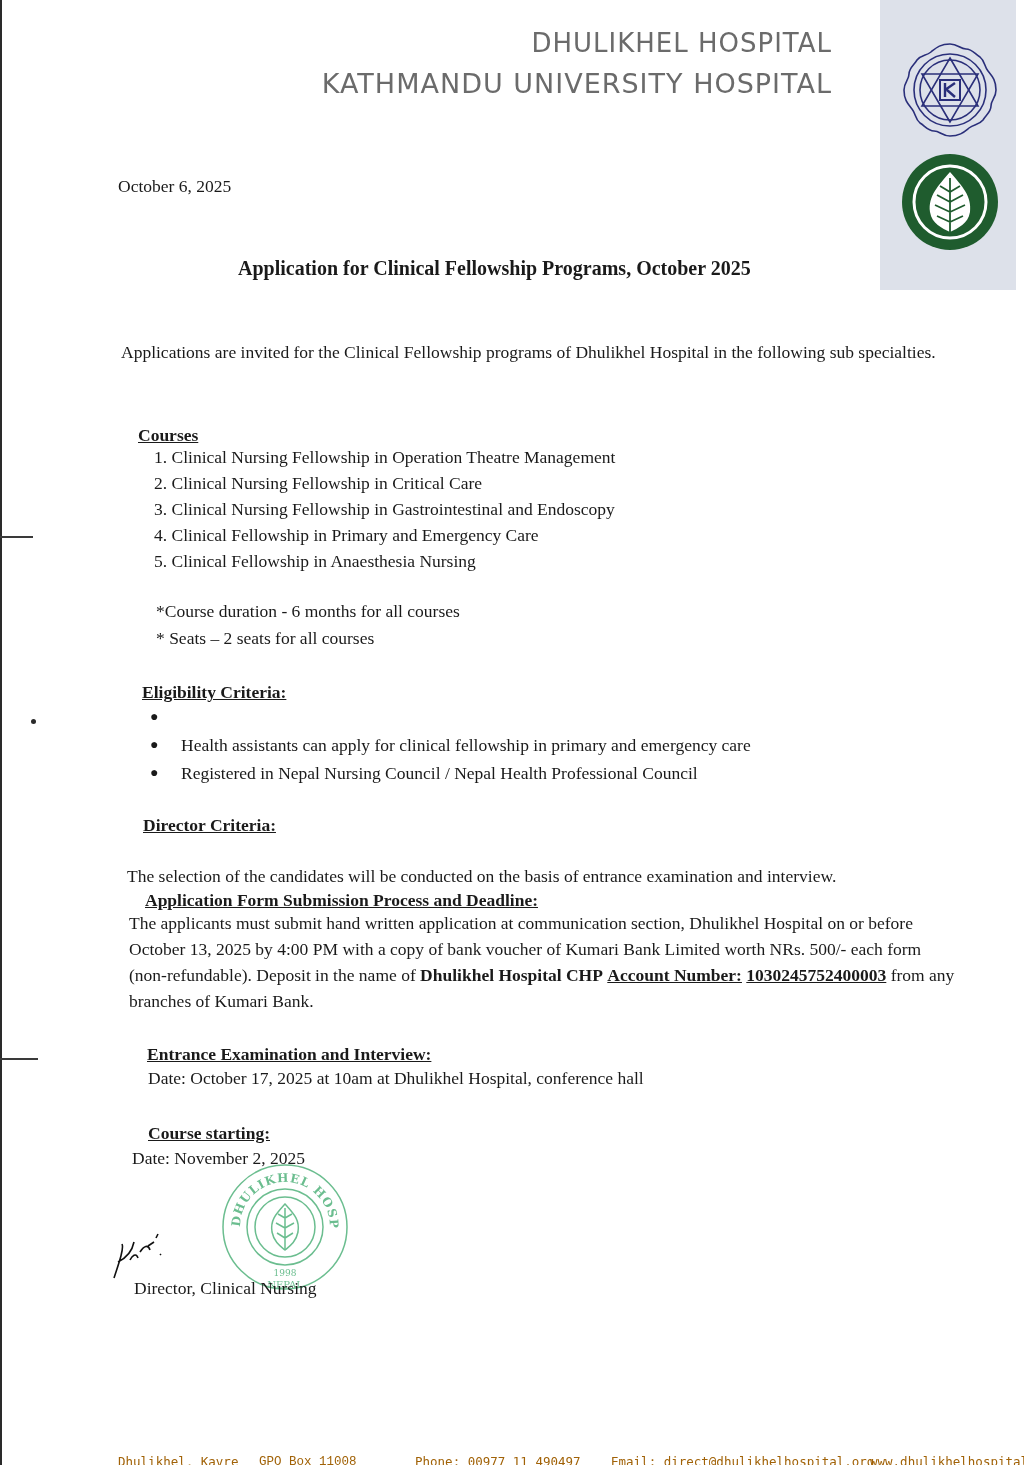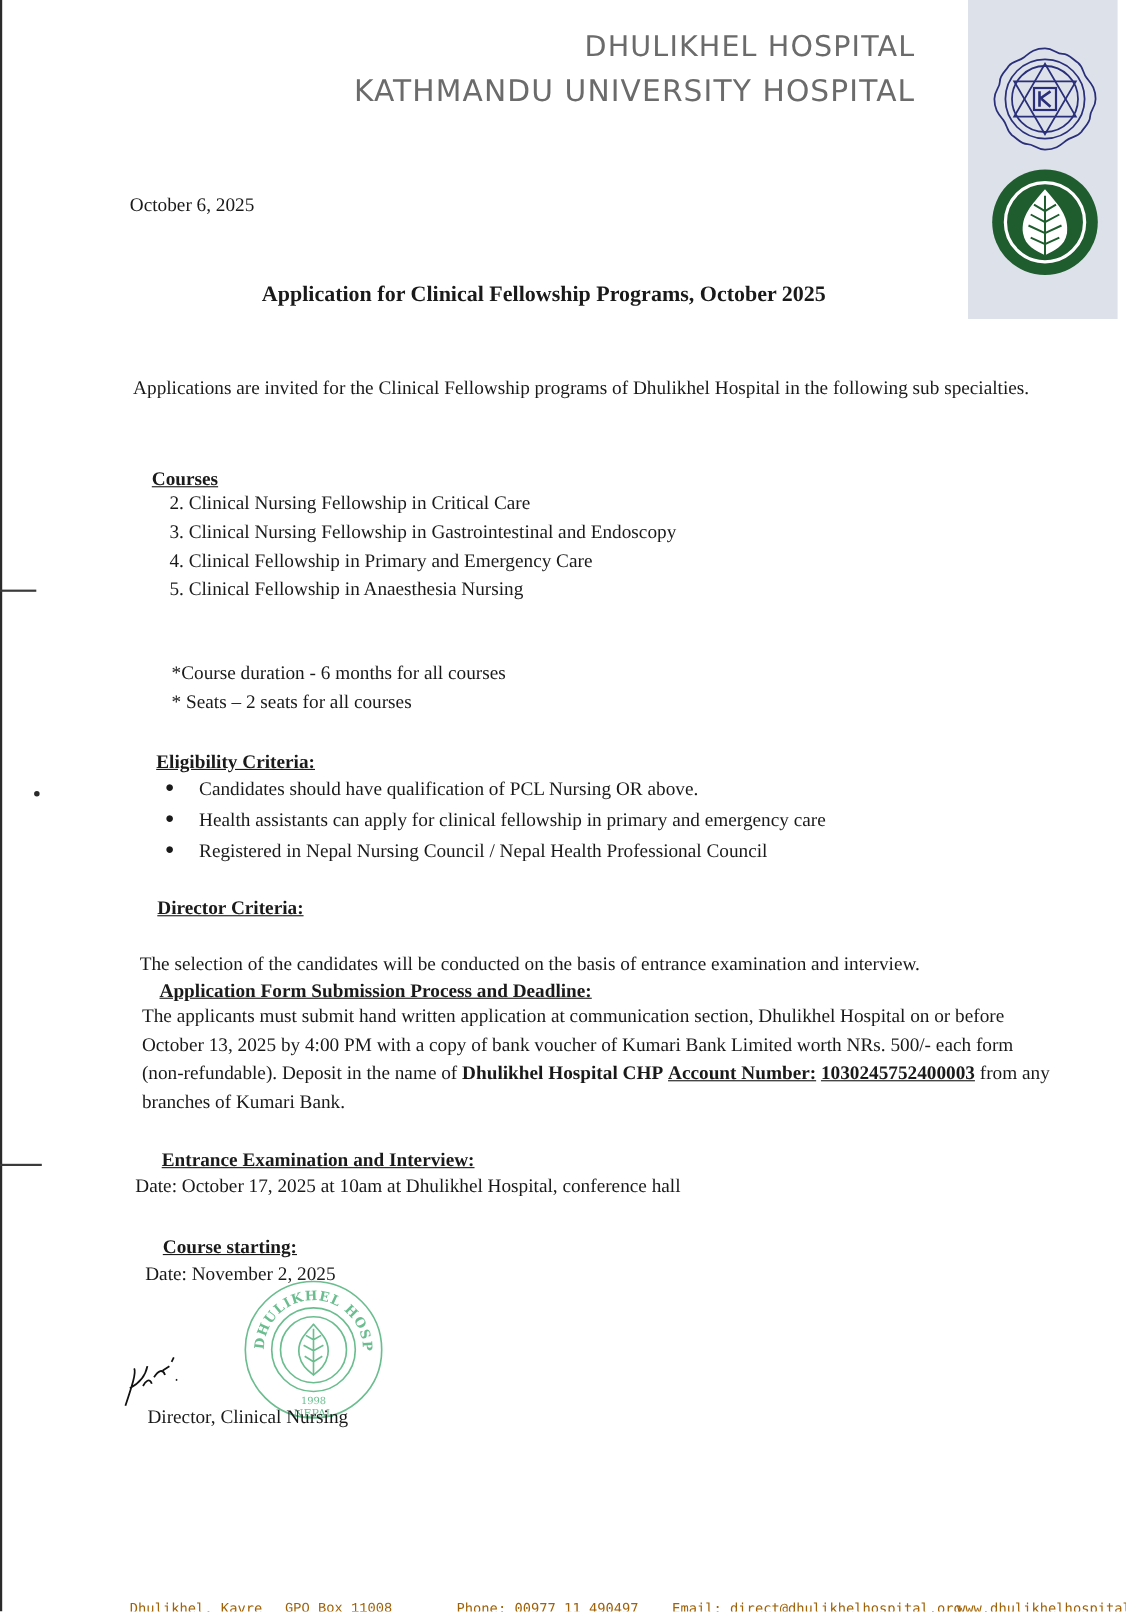--- a/index.html
+++ b/index.html
@@ -33,21 +33,21 @@
   .elig-list { position: absolute; left: 150px; top: 703px; margin: 0; padding: 0; list-style: none; font-size: 17.5px; }
   .elig-list li { height: 28px; line-height: 28px; display: flex; }
   .elig-list .bullet { width: 31px; font-size: 14px; }
   .h-sel { left: 127px; top: 815px; }
   .sel-body { left: 127px; top: 834px; margin-top: 32px; }
   .h-app { left: 129px; top: 890px; }
   .app-body { left: 129px; top: 910px; width: 830px; white-space: normal; line-height: 26px; }
   .app-body b { font-weight: bold; }
   .app-body u { font-weight: bold; text-decoration: underline; }
   .h-exam { left: 131px; top: 1044px; }
-  .exam-body { left: 123px; top: 1068px; }
+  .exam-body { left: 148px; top: 1068px; }
   .h-course-start { left: 132px; top: 1123px; }
   .course-start-body { left: 132px; top: 1148px; }
 
   .stamp { position: absolute; left: 220px; top: 1162px; width: 130px; height: 130px; opacity: 0.75; }
   .signature { position: absolute; left: 110px; top: 1230px; width: 80px; height: 55px; }
   .signatory { left: 134px; top: 1278px; }
 
   .footer { position: absolute; top: 1408px; font-family: "DejaVu Sans Mono", monospace; font-size: 12.5px; color: #a16207; line-height: 20px; white-space: nowrap; margin-top: 44px; }
   .footer.f1 { left: 118px; }
   .footer.f2 { left: 259px; font-family: Liberation Mono, monospace; }
@@ -85,33 +85,33 @@
     <path d="M50 26 L50 80 M50 40 L40 34 M50 40 L60 34 M50 50 L37 43 M50 50 L63 43 M50 60 L35 53 M50 60 L65 53 M50 70 L37 64 M50 70 L63 64" stroke="#1f5c2e" stroke-width="1.8" fill="none"></path>
   </svg>
 </div>
 
 <div class="text date">October 6, 2025</div>
 <div class="text title">Application for Clinical Fellowship Programs, October 2025</div>
 <div class="text intro">Applications are invited for the Clinical Fellowship programs of Dhulikhel Hospital in the following sub specialties.</div>
 
 <div class="text heading h-courses">Courses</div>
 <ul class="course-list">
+  <li>1. Clinical Nursing Fellowship in Operation Theatre Management</li>
   <li>2. Clinical Nursing Fellowship in Critical Care</li>
   <li>3. Clinical Nursing Fellowship in Gastrointestinal and Endoscopy</li>
   <li>4. Clinical Fellowship in Primary and Emergency Care</li>
   <li>5. Clinical Fellowship in Anaesthesia Nursing</li>
 </ul>
 <div class="text note1">*Course duration - 6 months for all courses</div>
 <div class="text note2">* Seats – 2 seats for all courses</div>
 
 <div class="text heading h-elig">Eligibility Criteria:</div>
 <ul class="elig-list">
   <li>
       <span class="bullet">●</span>
-      <span>Candidates should have qualification of PCL Nursing OR above.</span>
     </li>
   <li>
       <span class="bullet">●</span>
       <span>Health assistants can apply for clinical fellowship in primary and emergency care</span>
     </li>
   <li>
       <span class="bullet">●</span>
       <span>Registered in Nepal Nursing Council / Nepal Health Professional Council</span>
     </li>
 </ul>

